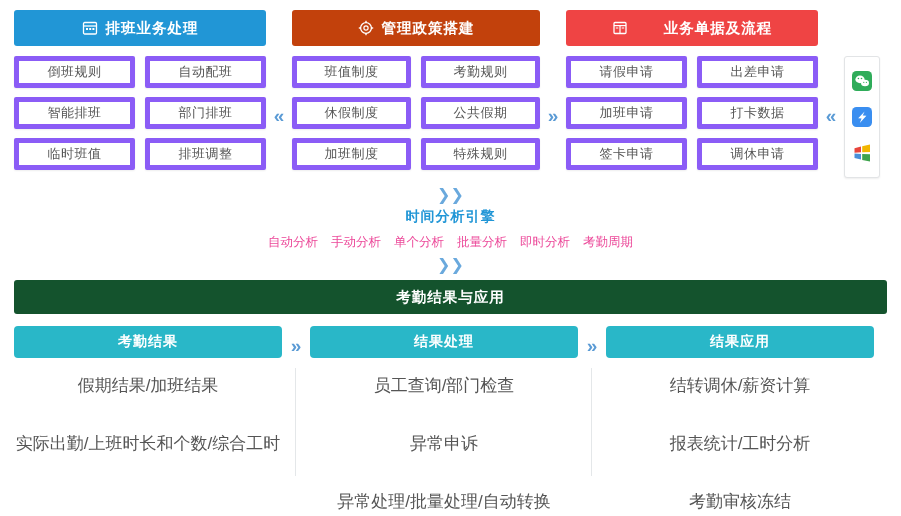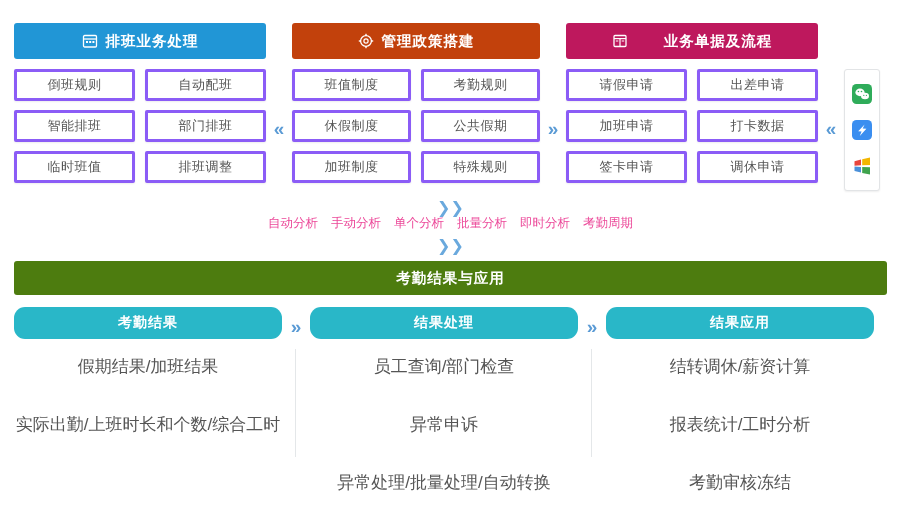--- a/index.html
+++ b/index.html
@@ -4,21 +4,21 @@
 <style>
   * { box-sizing: border-box; margin: 0; padding: 0; }
   body {
     width: 901px;
     height: 516px;
     background: #ffffff;
     font-family: "Liberation Sans", "DejaVu Sans", sans-serif;
     color: #444;
     overflow: hidden;
   }
-  .page { width: 901px; height: 516px; position: relative; padding: 23px 14px 0 14px; }
+  .page { width: 901px; height: 516px; position: relative; padding: 10px 14px 0 14px; }
 
   
   .top-row { display: flex; align-items: flex-start; }
   .col { display: flex; flex-direction: column; }
   .col-1 { width: 252px; }
   .col-2 { width: 248px; }
   .col-3 { width: 252px; }
 
   .col-header {
     height: 36px;
@@ -27,30 +27,30 @@
     align-items: center;
     justify-content: center;
     gap: 8px;
     color: #fff;
     font-size: 14.5px;
     font-weight: bold;
     letter-spacing: 1px;
   }
   .hdr-blue   { background: #2196d6; }
   .hdr-teal   { background: #c2410c; }
-  .hdr-orange { background: #be185d; gap: 36px; }
+  .hdr-orange { background: #ef4444; gap: 36px; }
 
   .hdr-icon { width: 16px; height: 16px; display: block; }
 
   .cards { display: flex; flex-wrap: wrap; gap: 9px 10px; margin-top: 10px; }
   .card {
     width: calc(50% - 5px);
     height: 32px;
     background: #fff;
-    border: 3px solid #8b5cf6;
+    border: 5px solid #8b5cf6;
     border-radius: 2px;
     box-shadow: 0 1px 2px rgba(0,0,0,0.07);
     display: flex;
     align-items: center;
     justify-content: center;
     font-size: 13px;
     color: #555;
     letter-spacing: .5px;
   }
 
@@ -107,21 +107,21 @@
     gap: 13px;
     font-size: 12.5px;
     color: #ec4899;
     margin-bottom: 7px;
   }
 
   
   .results-banner {
     margin-top: 8px;
     height: 34px;
-    background: #4d7c0f;
+    background: #14532d;
     border-radius: 3px;
     color: #fff;
     font-size: 14.5px;
     font-weight: bold;
     letter-spacing: 1px;
     display: flex;
     align-items: center;
     justify-content: center;
   }
 
@@ -133,21 +133,21 @@
     position: absolute;
     right: -14px;
     top: 42px;
     width: 1px;
     height: 108px;
     background: #e4e7e9;
   }
   .bcol-header {
     height: 32px;
     background: #29b7c8;
-    border-radius: 11px;
+    border-radius: 4px;
     color: #fff;
     font-size: 14px;
     font-weight: bold;
     letter-spacing: 1px;
     display: flex;
     align-items: center;
     justify-content: center;
   }
   .bcol-lines {
     margin-top: 16px;
@@ -264,20 +264,21 @@
         <path d="M2.5 5.2 L9 3.6 L9 9.3 L2.5 9.7 Z" fill="#e8453c"></path>
         <path d="M10.2 3.3 L18 1.6 L18 9.1 L10.2 9.3 Z" fill="#f2b600"></path>
         <path d="M2.5 10.6 L9 10.9 L9 16.5 L2.5 15.1 Z" fill="#4a90d9"></path>
         <path d="M10.2 11 L18 11.2 L18 18.6 L10.2 16.9 Z" fill="#3fa34d"></path>
       </svg>
     </div>
   </div>
 
   <div class="engine">
     <div class="dbl-chev-down">❯❯</div>
+    <div class="engine-title">时间分析引擎</div>
     <div class="engine-tags">
       <span>自动分析</span>
       <span>手动分析</span>
       <span>单个分析</span>
       <span>批量分析</span>
       <span>即时分析</span>
       <span>考勤周期</span>
     </div>
     <div class="dbl-chev-down">❯❯</div>
   </div>

